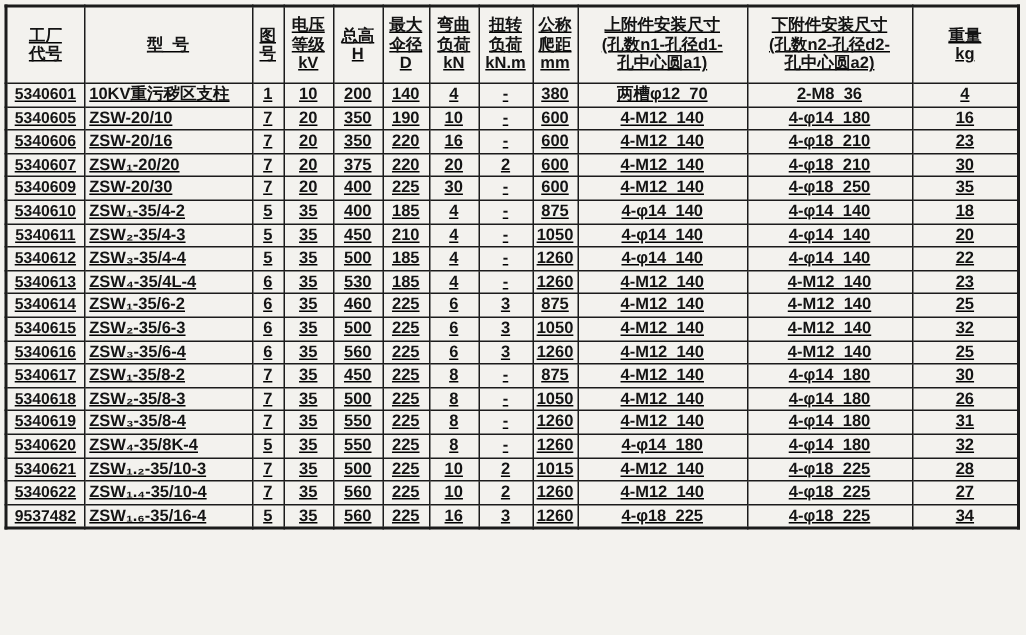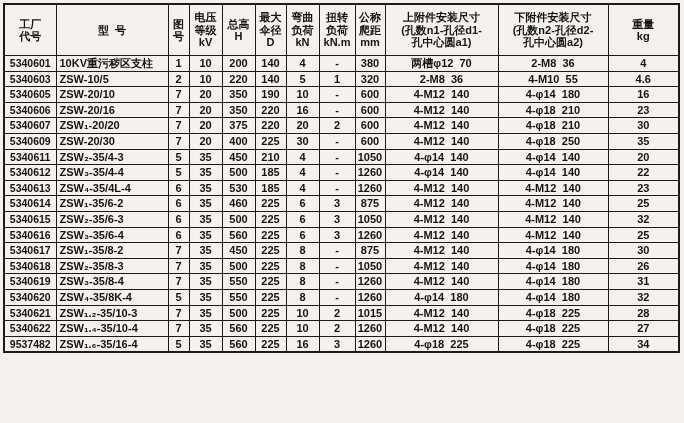--- a/index.html
+++ b/index.html
@@ -10,20 +10,21 @@
     background: #f3f2ee;
     overflow: hidden;
   }
   .page {
     position: absolute;
     top: 0; left: 0;
     width: 684px;
     height: 423px;
     padding: 3px 0 4px 3px;
     box-sizing: border-box;
+    text-decoration: underline;
   }
   table.spec {
     border-collapse: collapse;
     table-layout: fixed;
     width: 676px;
     background: transparent;
   }
   table.spec th, table.spec td {
     border: 1px solid #1b1b1b;
     font-family: "Liberation Sans", "DejaVu Sans", sans-serif;
@@ -104,34 +105,20 @@
           <td>200</td>
           <td>140</td>
           <td>4</td>
           <td>-</td>
           <td>380</td>
           <td>两槽φ12  70</td>
           <td>2-M8  36</td>
           <td>4</td>
         </tr>
         <tr>
-          <td class="code">5340603</td>
-          <td class="model">ZSW-10/5</td>
-          <td>2</td>
-          <td>10</td>
-          <td>220</td>
-          <td>140</td>
-          <td>5</td>
-          <td>1</td>
-          <td>320</td>
-          <td>2-M8  36</td>
-          <td>4-M10  55</td>
-          <td>4.6</td>
-        </tr>
-        <tr>
           <td class="code">5340605</td>
           <td class="model">ZSW-20/10</td>
           <td>7</td>
           <td>20</td>
           <td>350</td>
           <td>190</td>
           <td>10</td>
           <td>-</td>
           <td>600</td>
           <td>4-M12  140</td>
@@ -172,20 +159,34 @@
           <td>7</td>
           <td>20</td>
           <td>400</td>
           <td>225</td>
           <td>30</td>
           <td>-</td>
           <td>600</td>
           <td>4-M12  140</td>
           <td>4-φ18  250</td>
           <td>35</td>
+        </tr>
+        <tr>
+          <td class="code">5340610</td>
+          <td class="model">ZSW₁-35/4-2</td>
+          <td>5</td>
+          <td>35</td>
+          <td>400</td>
+          <td>185</td>
+          <td>4</td>
+          <td>-</td>
+          <td>875</td>
+          <td>4-φ14  140</td>
+          <td>4-φ14  140</td>
+          <td>18</td>
         </tr>
         <tr>
           <td class="code">5340611</td>
           <td class="model">ZSW₂-35/4-3</td>
           <td>5</td>
           <td>35</td>
           <td>450</td>
           <td>210</td>
           <td>4</td>
           <td>-</td>

